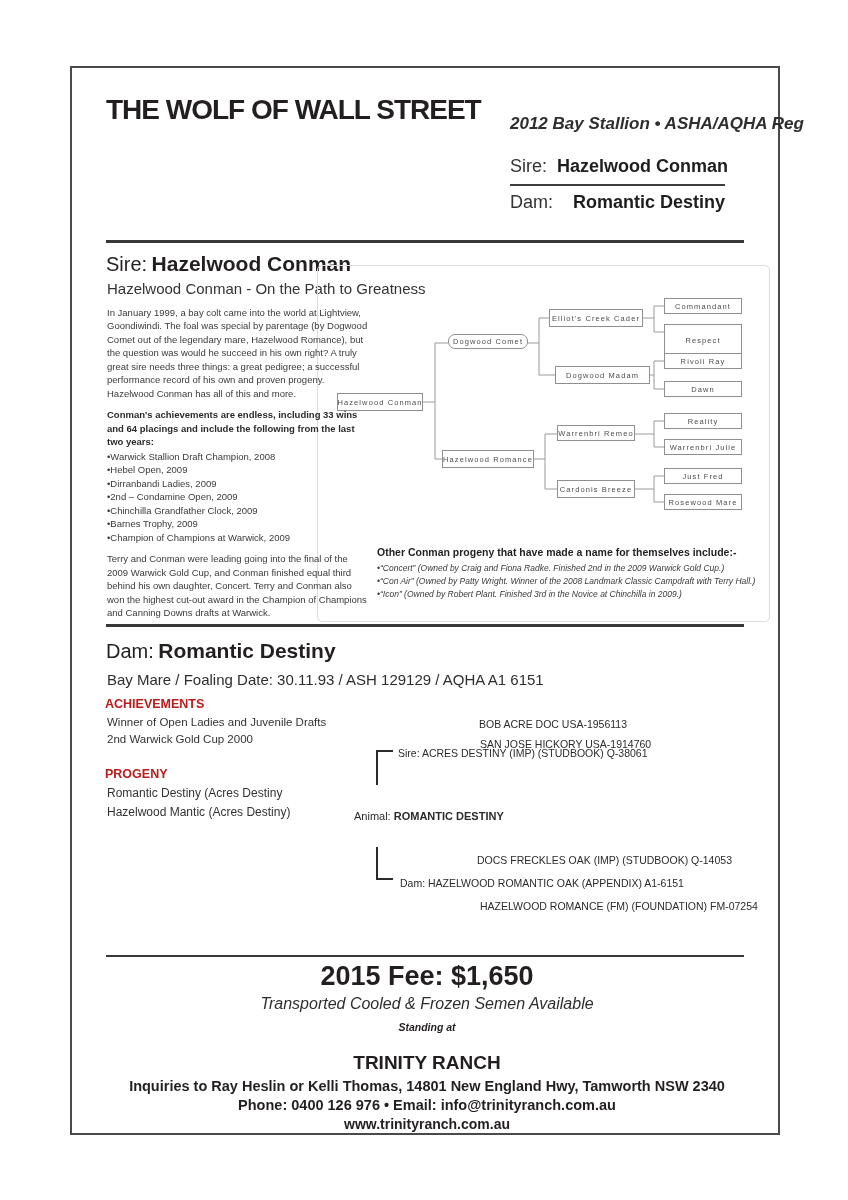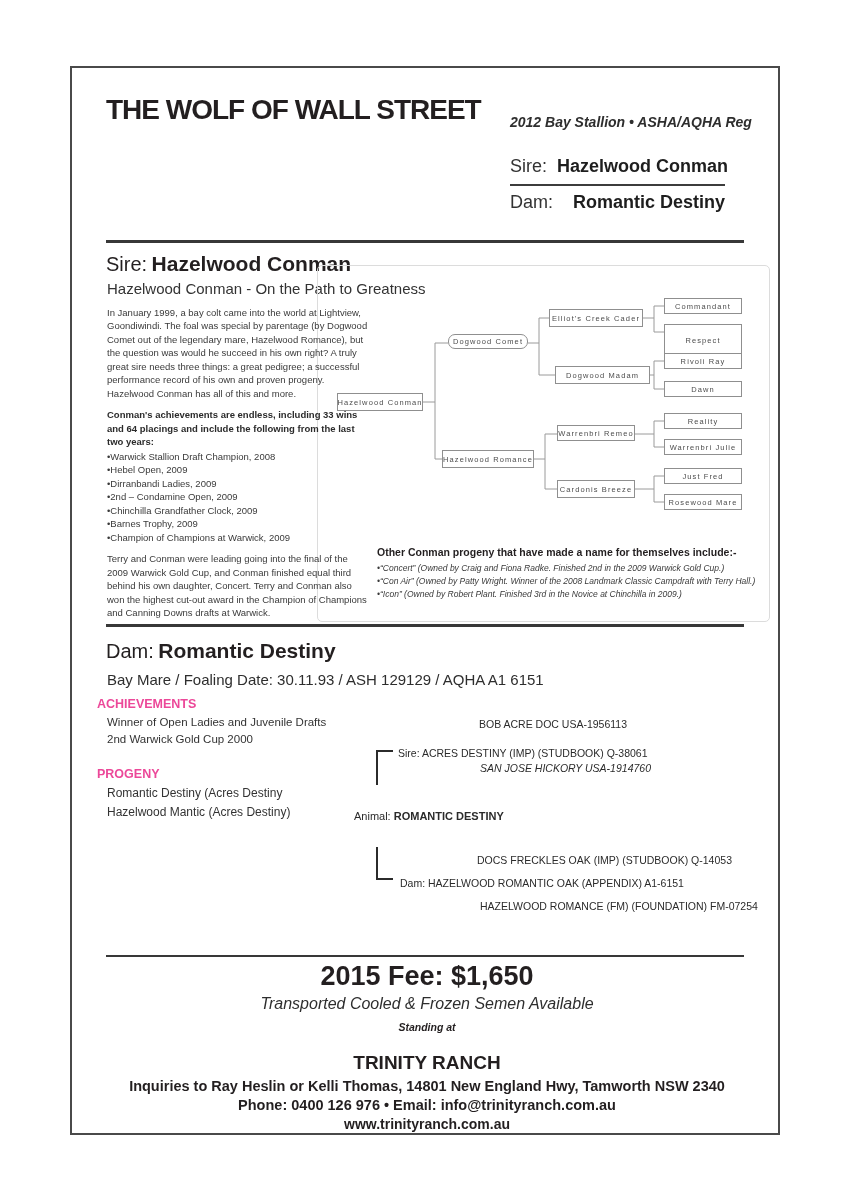--- a/index.html
+++ b/index.html
@@ -11,21 +11,21 @@
   }
   .page {
     position: absolute; left: 70px; top: 66px;
     width: 710px; height: 1069px;
     border: 2px solid #4a4a4a; background: #fff;
   }
   .abs { position: absolute; }
 
   
   .title { left: 34px; top: 26px; font-size: 28px; font-weight: bold; letter-spacing: -1px; color: #231f20; white-space: nowrap; }
-  .subtitle { left: 438px; top: 46px; font-size: 14px; font-style: italic; font-weight: 600; color: #2e2e2e; white-space: nowrap; }
+  .subtitle { left: 438px; top: 46px; font-size: 17px; font-style: italic; font-weight: 600; color: #2e2e2e; white-space: nowrap; }
   .hdr-line { top: 0; left: 438px; width: 215px; display: flex; justify-content: space-between; align-items: baseline; font-size: 18px; white-space: nowrap; }
   .hdr-line .lbl { font-weight: normal; color: #333; margin-right: 10px; }
   .hdr-line .val { font-weight: bold; color: #1e1e1e; }
   .hdr-sire { top: 88px; }
   .hdr-dam  { top: 124px; }
   .hdr-underline { left: 438px; top: 116px; width: 215px; height: 2px; background: #3c3c3c; }
 
   .divider { left: 34px; width: 638px; background: #383838; }
   .div1 { top: 172px; height: 3px; }
   .div2 { top: 556px; height: 3px; }
@@ -57,32 +57,32 @@
   
   .oprogeny { left: 305px; top: 478px; width: 392px; }
   .oprogeny .head { font-size: 10.5px; font-weight: bold; color: #231f20; margin-bottom: 4px; }
   .oprogeny ul { list-style: none; }
   .oprogeny li { font-size: 8.5px; font-style: italic; color: #3a3a3a; line-height: 1.55; }
   .oprogeny li::before { content: "\2022 "; }
 
   
   .dam-heading { top: 571px; }
   .dam-info { left: 35px; top: 603px; font-size: 15px; color: #2e2e2e; white-space: nowrap; }
-  .blockhead { left: 25px; font-size: 12.5px; font-weight: bold; color: #ec4899; }
+  .blockhead { left: 33px; font-size: 12.5px; font-weight: bold; color: #b91c1c; }
   .ach-head { top: 629px; }
   .ach-lines { left: 35px; top: 646px; font-size: 11.5px; line-height: 1.5; color: #333; }
   .prog-head { top: 699px; }
   .prog-lines { left: 35px; top: 716px; font-size: 12px; line-height: 1.55; color: #333; }
 
   .dped { font-size: 10.5px; color: #2b2b2b; white-space: nowrap; }
   .dped .lbl { font-weight: normal; }
   .dped .val-bold { font-weight: bold; }
   .dp-bob    { left: 407px; top: 650px; }
   .dp-sire   { left: 326px; top: 679px; }
-  .dp-sanjose{ left: 408px; top: 694px; font-style: italic; }
+  .dp-sanjose{ left: 408px; top: 670px; }
   .dp-animal { left: 282px; top: 742px; font-size: 11px; }
   .dp-docs   { left: 405px; top: 786px; }
   .dp-dam    { left: 328px; top: 809px; }
   .dp-rom    { left: 408px; top: 832px; }
 
   
   .footer { left: 0; top: 893px; width: 710px; text-align: center; color: #231f20; }
   .fee { font-size: 27px; font-weight: bold; margin-bottom: 3px; }
   .semen { font-size: 16px; font-style: italic; color: #2e2e2e; margin-bottom: 8px; }
   .standing { font-size: 10.5px; font-style: italic; font-weight: bold; margin-bottom: 19px; }

